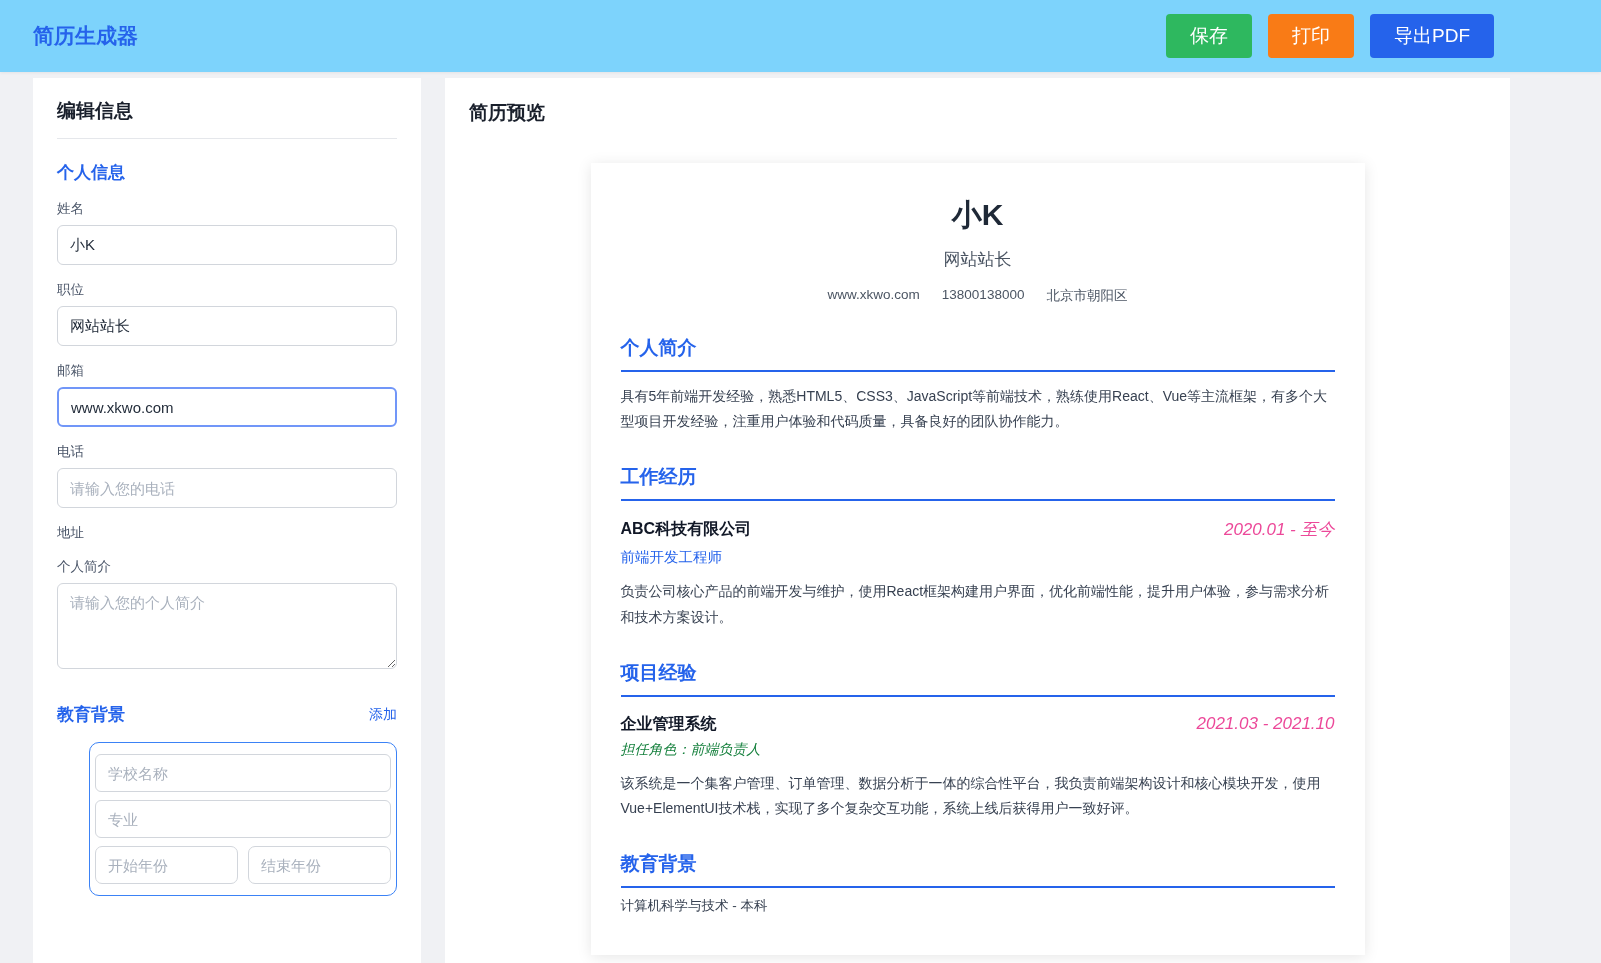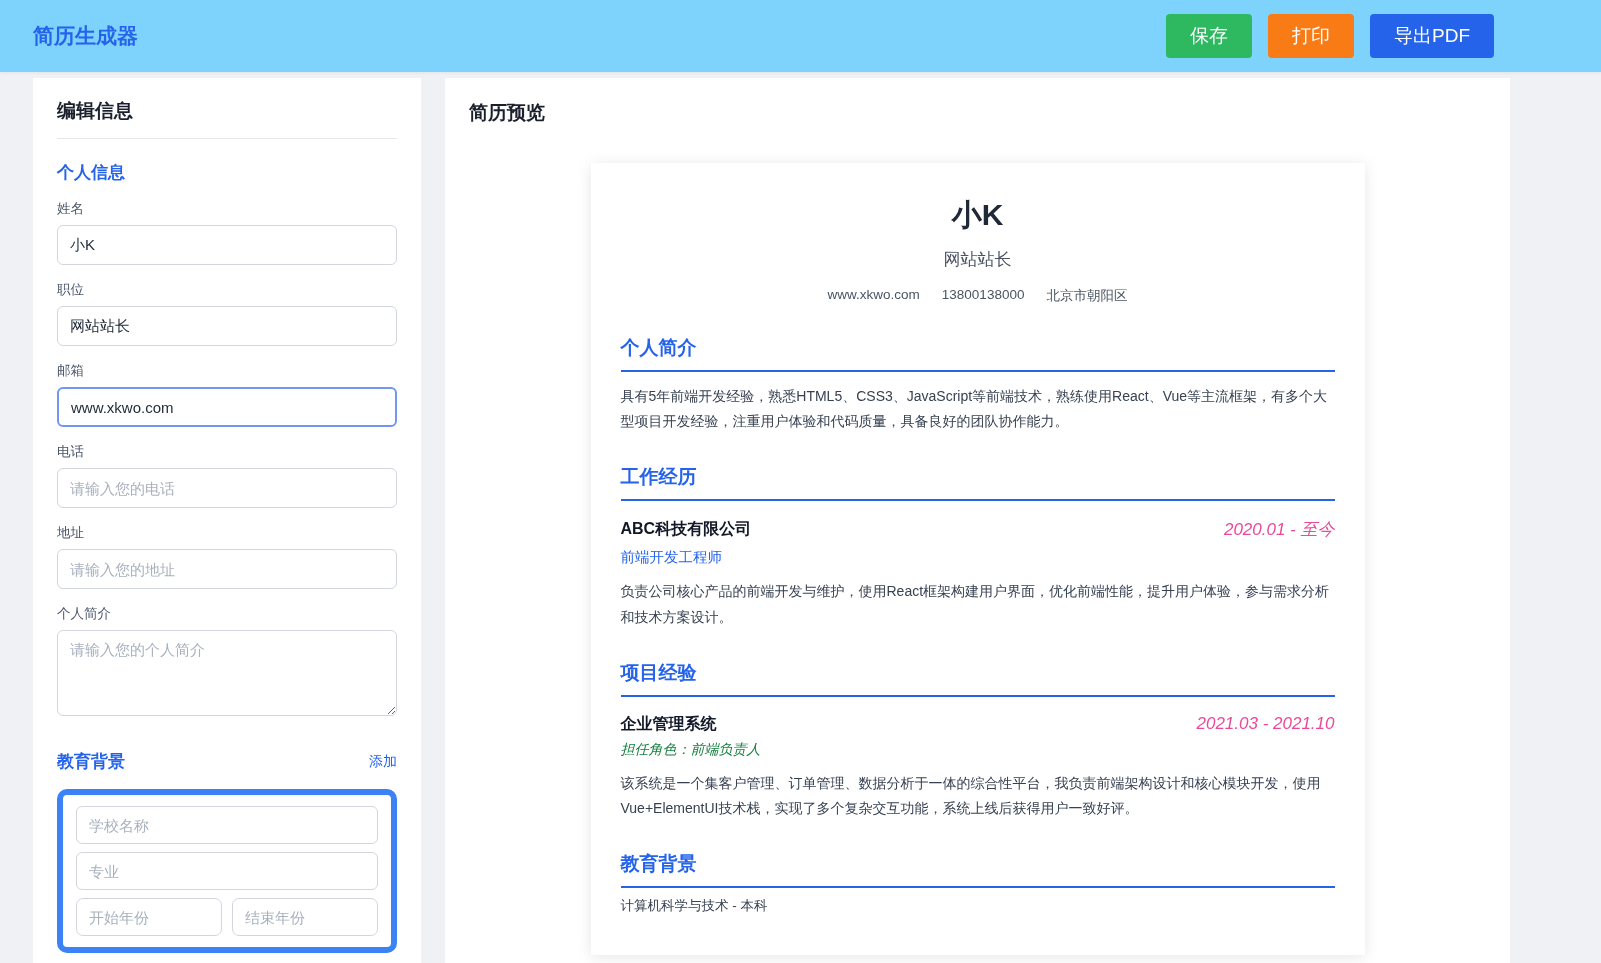--- a/index.html
+++ b/index.html
@@ -59,22 +59,23 @@
   .field-label { display: block; font-size: 13.5px; color: #4a5568; margin: 16px 0 7px; }
   .text-input, .text-area {
     width: 100%; border: 1px solid #d2d6dc; border-radius: 6px;
     font-size: 15px; color: #1f2937; padding: 0 12px; height: 40px;
     font-family: inherit; background: #fff; outline: none;
   }
   .text-input::placeholder, .text-area::placeholder { color: #a9b1bd; }
   .text-input.focused { border: 2px solid #7196f8; }
   .text-area { height: 86px; padding: 10px 12px; resize: both; }
   .edu-card {
-    margin-top: 16px; border: 6px solid #3b82f6; border-radius: 10px;
-    padding: 11px 13px;
+    margin-top: 16px; border: 1px solid #3b82f6; border-radius: 10px;
+    padding: 11px 5px;
+    margin-left: 32px;
   }
   .edu-card .text-input { height: 38px; margin-bottom: 8px; }
   .edu-years { display: flex; gap: 10px; }
   .edu-years .text-input { margin-bottom: 0; border-radius: 7px; }
 
   
   .preview-panel {
     flex: 1; height: 885px; margin-left: 24px;
     padding: 22px 24px; overflow: hidden;
   }
@@ -136,21 +137,20 @@
     <label class="field-label">职位</label>
     <input class="text-input" type="text" value="网站站长" style="">
 
     <label class="field-label">邮箱</label>
     <input class="text-input focused" type="text" value="www.xkwo.com" style="">
 
     <label class="field-label">电话</label>
     <input class="text-input" type="text" placeholder="请输入您的电话" style="">
 
     <label class="field-label">地址</label>
-    <input class="text-input" type="text" placeholder="请输入您的地址" style="">
 
     <label class="field-label">个人简介</label>
     <textarea class="text-area" placeholder="请输入您的个人简介" style=""></textarea>
 
     <div class="section-head" style="margin-top:30px;">
       <h3>教育背景</h3>
       <a class="add-link">添加</a>
     </div>
 
     <div class="edu-card">

